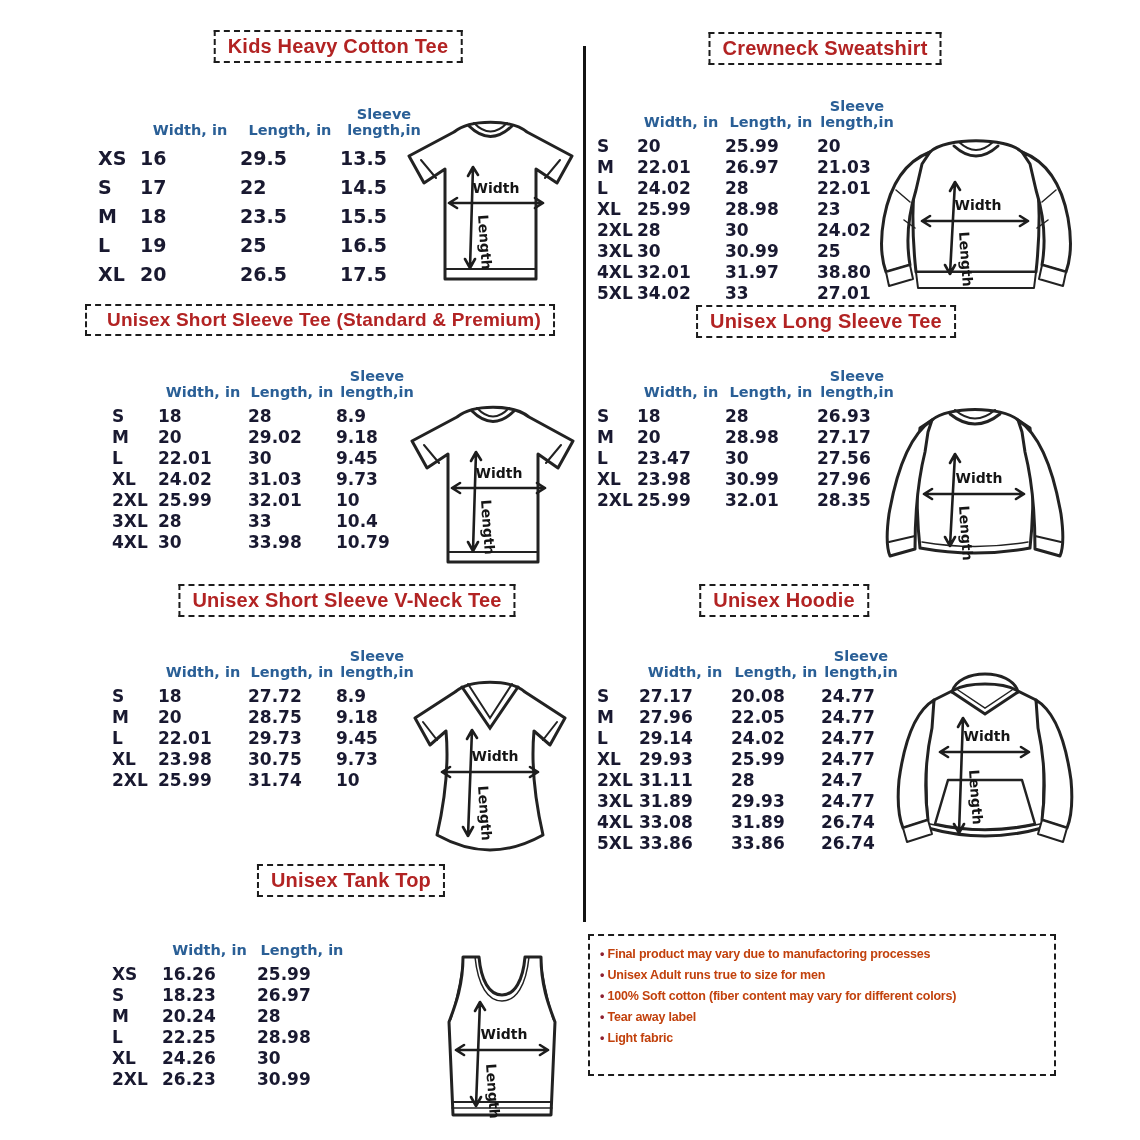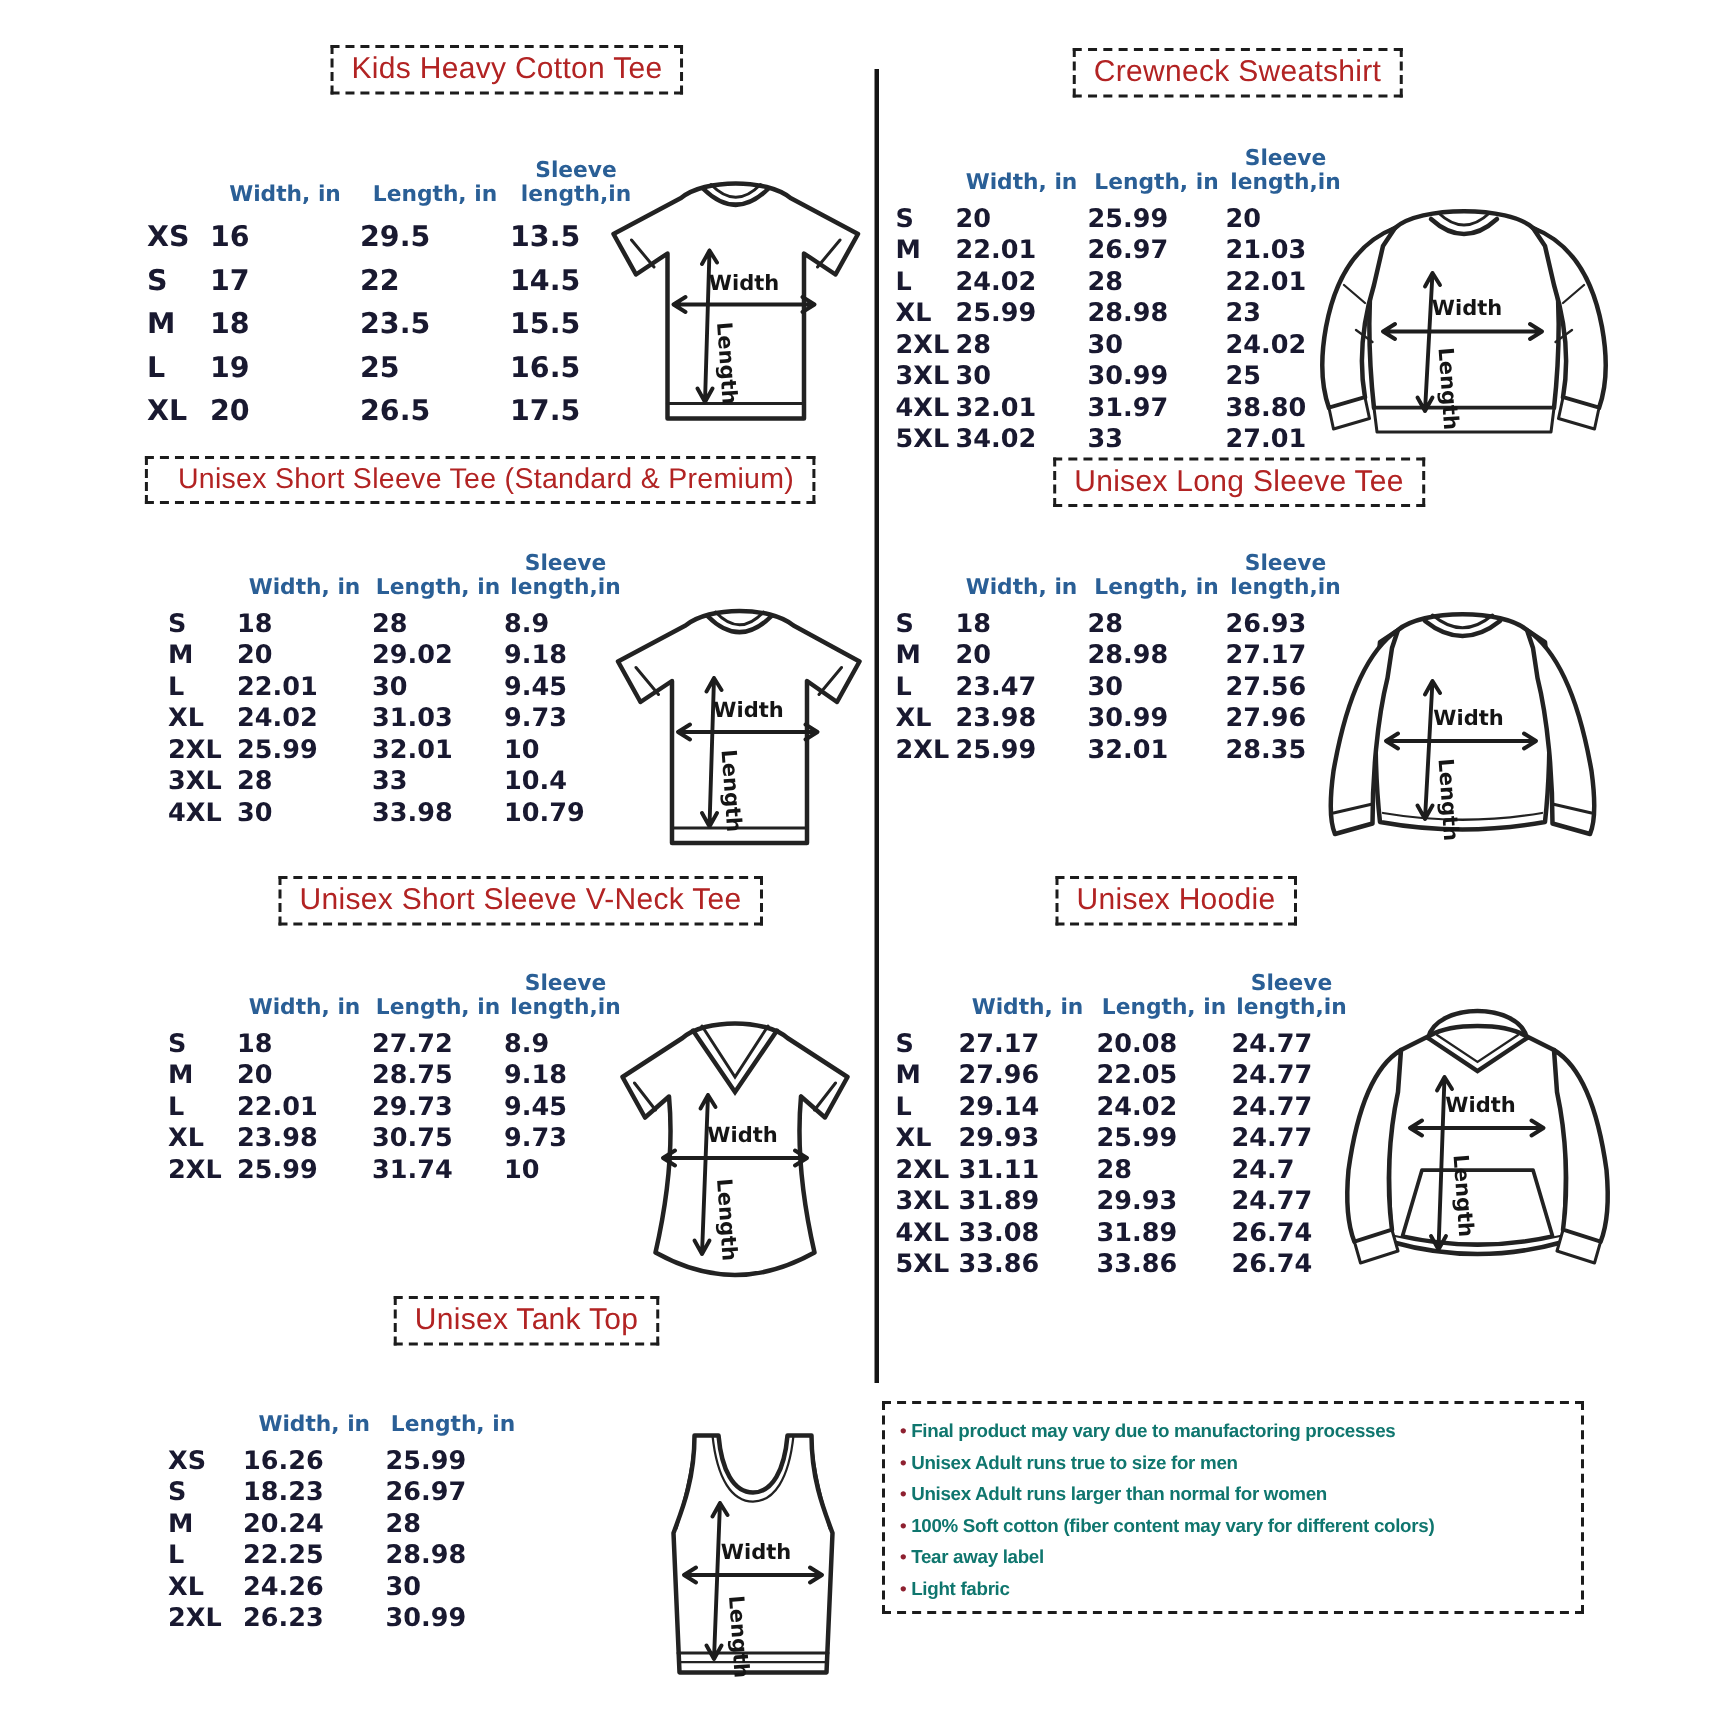--- a/index.html
+++ b/index.html
@@ -2,21 +2,21 @@
 <html style="--title-red: #b22323; --header-blue: #2a5f96; --text-dark: #191930; --bullet-red: #8e2030; --line-dark: #1c1c1c;"><head>
 <meta charset="utf-8">
 <style>
   html,body{margin:0;padding:0;background:#fff;}
   .canvas{position:relative;width:1140px;height:1140px;background:#fff;overflow:hidden;
           font-family:"DejaVu Sans",sans-serif;}
   .divider{position:absolute;left:583px;top:46px;width:3px;height:876px;background:#141414;}
 
   .sec-title{position:absolute;transform:translateX(-50%);white-space:nowrap;
     border:2px dashed #1c1c1c;background:#fff;color:var(--title-red,#b22323);
-    font-family:"Liberation Sans",sans-serif;font-weight:normal;font-size:20px;
+    font-family:"Liberation Sans",sans-serif;font-weight:bold;font-size:20px;
     padding:3px 12px;letter-spacing:.2px;}
   .sec-title.small{font-size:19px;padding-left:20px;}
 
   .tbl{position:absolute;border-collapse:collapse;table-layout:fixed;
     font-weight:bold;color:var(--text-dark,#191930);}
   .tbl th{font-size:14.5px;line-height:1.12;color:var(--header-blue,#2a5f96);
     font-weight:bold;text-align:center;vertical-align:bottom;height:50px;padding:0 0 6px 0;}
   .tbl td{font-size:17px;padding:0;line-height:1;height:21px;vertical-align:middle;text-align:left;}
   .tbl.kids td{height:29px;font-size:19px;}
   .w40{width:40px}.w42{width:42px}.w46{width:46px}.w50{width:50px}.w80{width:80px}
@@ -43,21 +43,21 @@
   .ln3{fill:none;stroke:#222;stroke-width:3;stroke-linecap:round;}
   .ln2{fill:none;stroke:#222;stroke-width:2;stroke-linecap:round;}
   .ln15{fill:none;stroke:#222;stroke-width:1.5;stroke-linecap:round;}
   .ar{fill:none;stroke:#1d1d1d;stroke-width:2.6;stroke-linecap:round;stroke-linejoin:round;}
   .lbl{font-family:"DejaVu Sans",sans-serif;font-size:14px;font-weight:bold;fill:#151515;}
 
   #notes{position:absolute;left:588px;top:934px;width:468px;height:142px;box-sizing:border-box;
     border:2px dashed #1c1c1c;padding:8px 10px;background:#fff;}
   #notes ul{list-style:none;margin:0;padding:0;}
   #notes li{font-family:"Liberation Sans",sans-serif;font-weight:bold;font-size:12.5px;
-    letter-spacing:-.2px;line-height:21px;color:#0f766e;white-space:nowrap;}
+    letter-spacing:-.2px;line-height:21px;color:#c2410c;white-space:nowrap;}
   #notes li::before{content:"• ";color:var(--bullet-red,#8e2030);}
 </style>
 </head>
 <body>
 
 <div class="canvas">
   <div class="divider"></div>
 
   <div>
     <div class="sec-title" style="left:338px;top:30px;">Kids Heavy Cotton Tee</div>
@@ -551,19 +551,18 @@
       <path class="ar" d="M64,58 L60,162 M59,67 L64,58 L69,66 M55,153 L60,162 L65,153"></path>
       <text class="lbl" x="88" y="95" text-anchor="middle">Width</text>
       <text class="lbl" x="70" y="120" transform="rotate(86 70 120)">Length</text>
     </svg>
   </div>
 
   <div id="notes">
     <ul>
         <li>Final product may vary due to manufactoring processes</li>
         <li>Unisex Adult runs true to size for men</li>
-        <li>Unisex Adult runs larger than normal for women</li>
         <li>100% Soft cotton (fiber content may vary for different colors)</li>
         <li>Tear away label</li>
         <li>Light fabric</li>
       </ul>
   </div>
 </div>
 
 </body></html>

